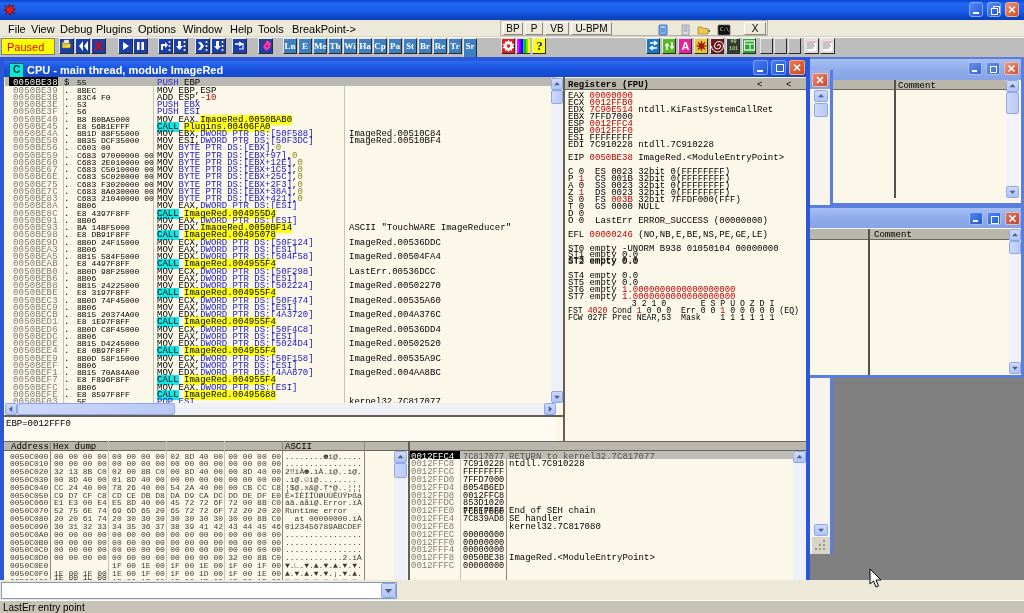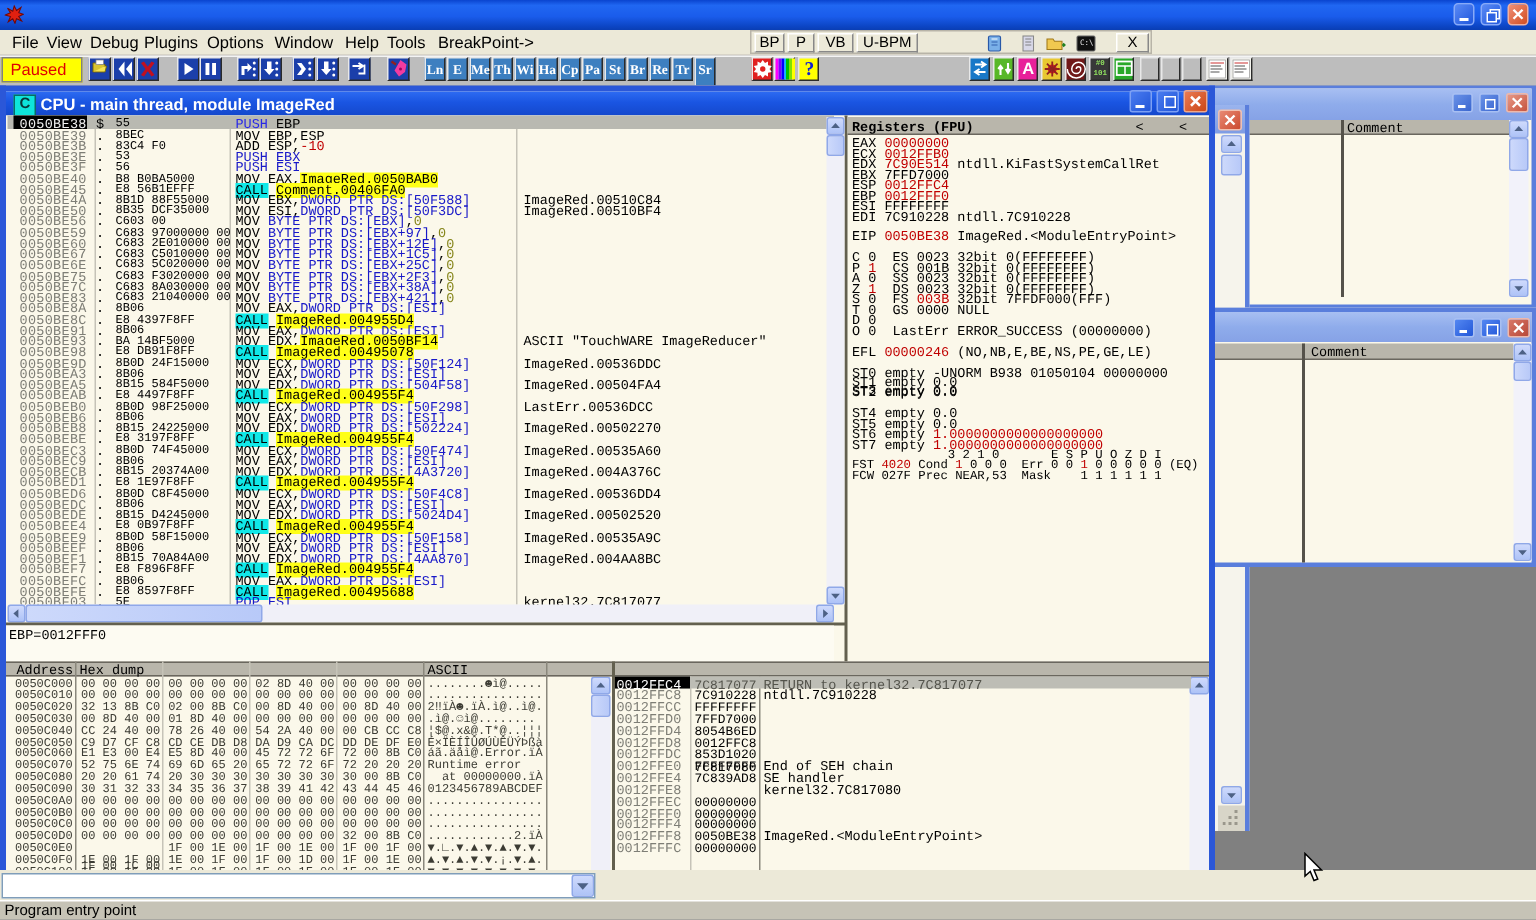--- a/index.html
+++ b/index.html
@@ -419,21 +419,21 @@
 <div class="df" style="top:107.2px">.</div>
 <div class="db" style="top:107.2px">56</div>
 <div class="dd" style="top:107.2px"><span class="b">PUSH ESI</span></div>
 <div class="da" style="top:114.5px">0050BE40</div>
 <div class="df" style="top:114.5px">.</div>
 <div class="db" style="top:114.5px">B8 B0BA5000</div>
 <div class="dd" style="top:114.5px"><span class="k">MOV EAX,</span><span class="yc">ImageRed.0050BAB0</span></div>
 <div class="da" style="top:121.7px">0050BE45</div>
 <div class="df" style="top:121.7px">.</div>
 <div class="db" style="top:121.7px">E8 56B1EFFF</div>
-<div class="dd" style="top:121.7px"><span class="cc">CALL</span><span class="k"> </span><span class="yc">Comment.00406FA0</span></div>
+<div class="dd" style="top:121.7px"><span class="cc">CALL</span><span class="k"> </span><span class="yc">Plugins.00406FA0</span></div>
 <div class="da" style="top:128.9px">0050BE4A</div>
 <div class="df" style="top:128.9px">.</div>
 <div class="db" style="top:128.9px">8B1D 88F55000</div>
 <div class="dd" style="top:128.9px"><span class="k">MOV EBX,</span><span class="b">DWORD PTR DS:[50F588]</span></div>
 <div class="dc" style="top:128.9px">ImageRed.00510C84</div>
 <div class="da" style="top:136.2px">0050BE50</div>
 <div class="df" style="top:136.2px">.</div>
 <div class="db" style="top:136.2px">8B35 DCF35000</div>
 <div class="dd" style="top:136.2px"><span class="k">MOV ESI,</span><span class="b">DWORD PTR DS:[50F3DC]</span></div>
 <div class="dc" style="top:136.2px">ImageRed.00510BF4</div>
@@ -827,17 +827,17 @@
 <div class="sv" style="top:561.0px">00000000</div>
 
 <div style="position:absolute;left:0;top:580px;width:1024px;height:20px;background:#ece9d8"></div>
 <div style="position:absolute;left:1px;top:582px;width:396px;height:17px;background:#fff;border:1px solid #7f9db9;box-sizing:border-box"></div>
 <div style="position:absolute;left:381px;top:583px;width:15px;height:15px;background:linear-gradient(180deg,#cfdafc,#aec3f7);border:1px solid #8fa8e8;border-radius:2px;box-sizing:border-box">
     <svg width="13" height="13" viewBox="0 0 12 12" style="display:block">
       <polygon points="6,8.5 2.5,4.5 9.5,4.5" fill="#4d6185"></polygon>
     </svg>
   </div>
 <div style="position:absolute;left:0;top:600px;width:1024px;height:13px;background:#c6c3b6;border-top:1px solid #fff;box-sizing:border-box"></div>
-<span style="position:absolute;left:3px;top:601.5px;font:10px 'Liberation Sans',sans-serif;color:#000">Program entry point</span>
+<span style="position:absolute;left:3px;top:601.5px;font:10px 'Liberation Sans',sans-serif;color:#000">LastErr entry point</span>
 
 <svg style="position:absolute;left:868px;top:568px" width="20" height="22" viewBox="0 0 20 22">
     <path d="M2 1 L2 16 L5.5 13 L8 19 L10.5 18 L8 12 L13 12 Z" fill="#fff" stroke="#000" stroke-width="1"></path>
   </svg>
 
 </body></html>

